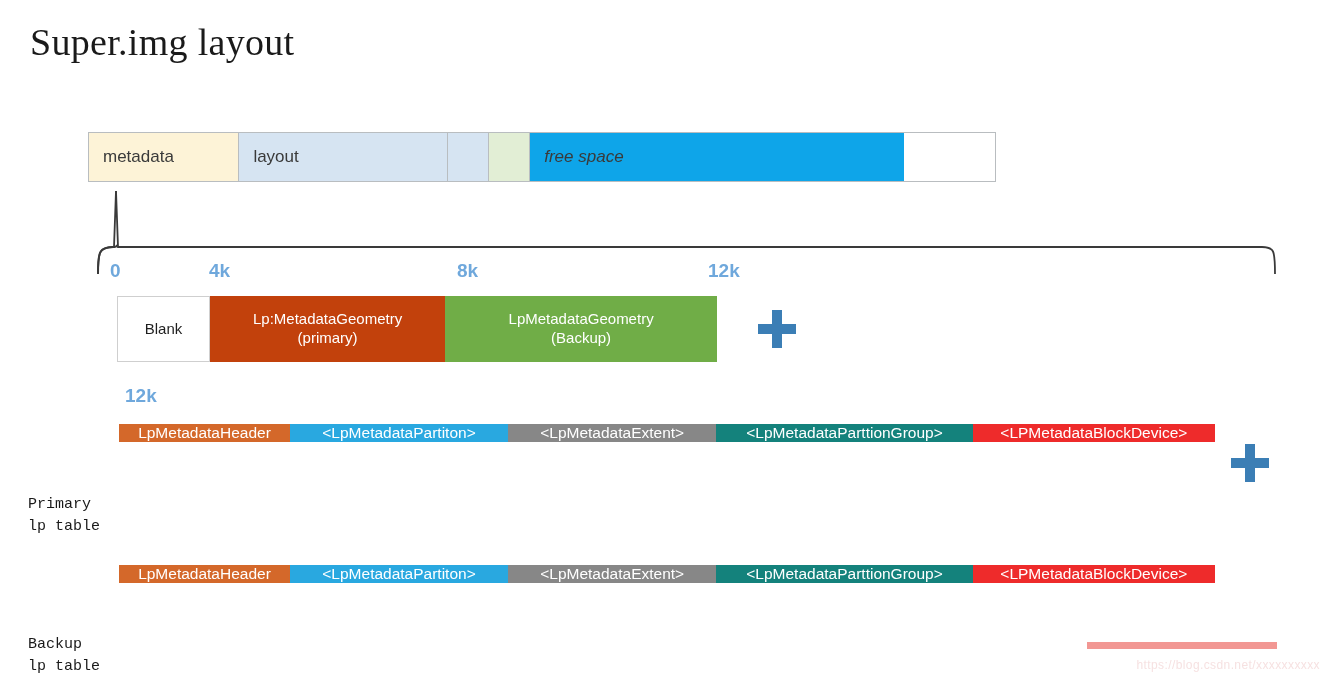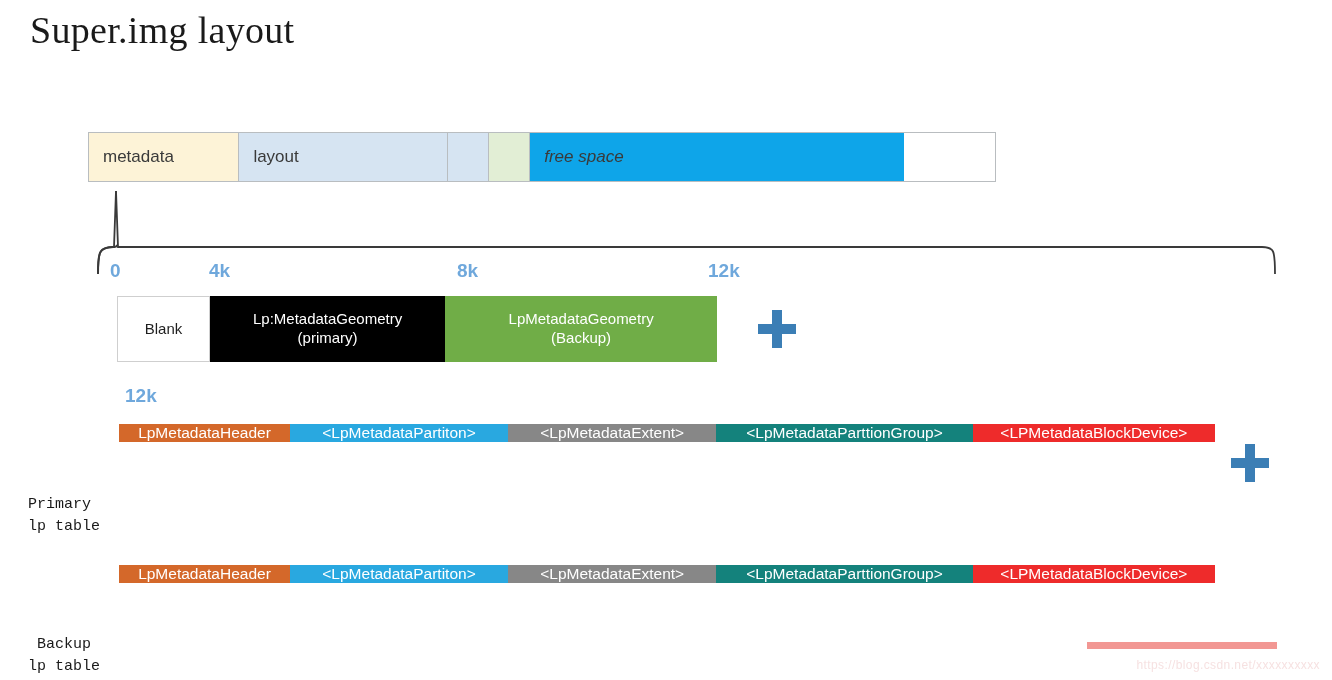--- a/index.html
+++ b/index.html
@@ -13,21 +13,21 @@
     height: 680px;
     position: relative;
     overflow: hidden;
     font-family: "Liberation Sans", sans-serif;
     color: #222;
   }
 
   #page-title {
     position: absolute;
     left: 30px;
-    top: 8px;
+    top: 20px;
     font-family: "Liberation Serif", "DejaVu Serif", serif;
     font-size: 38px;
     font-weight: 400;
     color: #1a1a1a;
     letter-spacing: 0.3px;
     white-space: nowrap;
   }
 
   
   #partition-bar {
@@ -189,21 +189,21 @@
     <div class="scale-tick" style="left: 110px; top: 260px;">0</div>
     <div class="scale-tick" style="left: 209px; top: 260px;">4k</div>
     <div class="scale-tick" style="left: 457px; top: 260px;">8k</div>
     <div class="scale-tick" style="left: 708px; top: 260px;">12k</div>
   </div>
 
 <div id="geometry-row">
     <div class="geo-block" style="flex: 0 0 15.5%; background: rgb(255, 255, 255); color: rgb(31, 31, 31); border: 1px solid rgb(207, 207, 207);">
       <div class="geo-line">Blank</div>
     </div>
-    <div class="geo-block" style="flex: 0 0 39.2%; background: #000000; color: rgb(255, 255, 255);">
+    <div class="geo-block" style="flex: 0 0 39.2%; background: #c2410c; color: rgb(255, 255, 255);">
       <div class="geo-line">Lp:MetadataGeometry</div>
       <div class="geo-line">(primary)</div>
     </div>
     <div class="geo-block" style="flex: 0 0 45.3%; background: rgb(112, 173, 71); color: rgb(255, 255, 255);">
       <div class="geo-line">LpMetadataGeometry</div>
       <div class="geo-line">(Backup)</div>
     </div>
   </div>
 
 <svg class="plus-marker" id="plus-geometry" style="left:755px; top:307px;" width="44" height="44" viewBox="0 0 44 44">
@@ -229,21 +229,21 @@
     </div>
     <div class="lp-block" style="flex: 0 0 22.1%; background: rgb(238, 43, 43);">
       <span>&lt;LPMetadataBlockDevice&gt;</span>
     </div>
   </div>
 
 <svg class="plus-marker" id="plus-primary" style="left:1228px; top:441px;" width="44" height="44" viewBox="0 0 44 44">
   <path d="M17,3 H27 V17 H41 V27 H27 V41 H17 V27 H3 V17 H17 Z" fill="#3b7eb5"></path>
 </svg>
 
-<div class="lp-row-label" id="backup-row-label" style="left:28px; top:590px;text-align:center;"><div>Backup</div><div>lp table</div></div>
+<div class="lp-row-label" id="backup-row-label" style="left:28px; top:590px;"><div>Backup</div><div>lp table</div></div>
 
 <div class="lp-row" id="backup-lp-row" style="top:565px;">
     <div class="lp-block" style="flex: 0 0 15.6%; background: rgb(212, 104, 42);">
       <span>LpMetadataHeader</span>
     </div>
     <div class="lp-block" style="flex: 0 0 19.9%; background: rgb(41, 168, 224);">
       <span>&lt;LpMetadataPartiton&gt;</span>
     </div>
     <div class="lp-block" style="flex: 0 0 19%; background: rgb(135, 135, 135);">
       <span>&lt;LpMetadataExtent&gt;</span>

